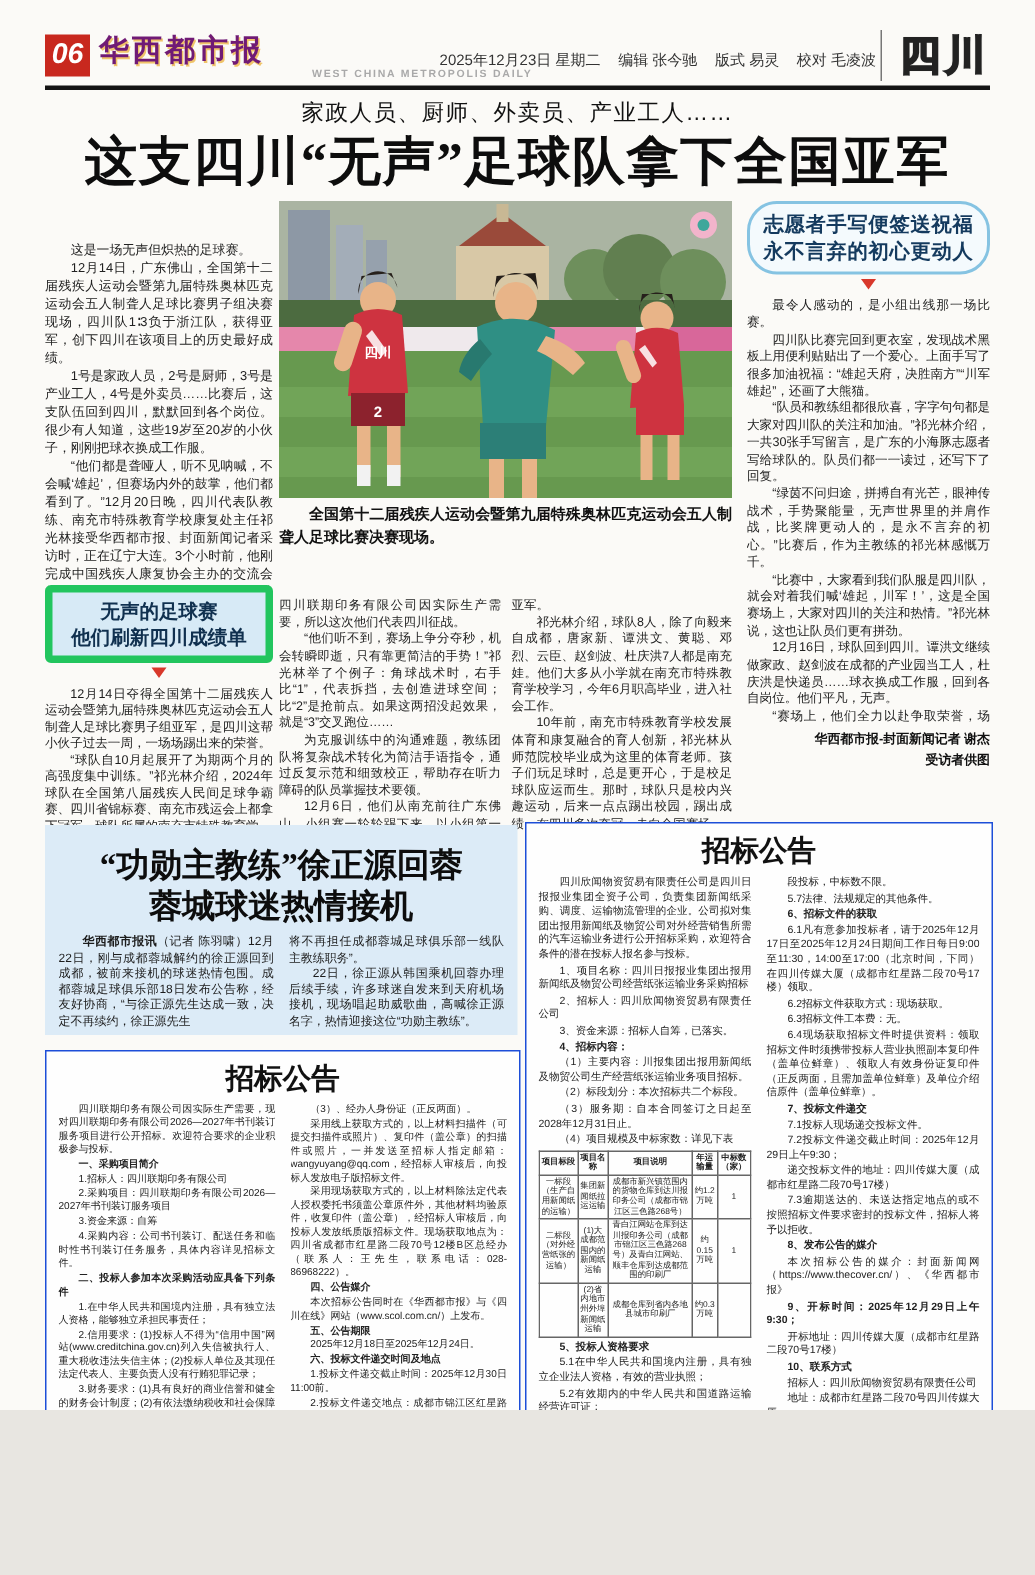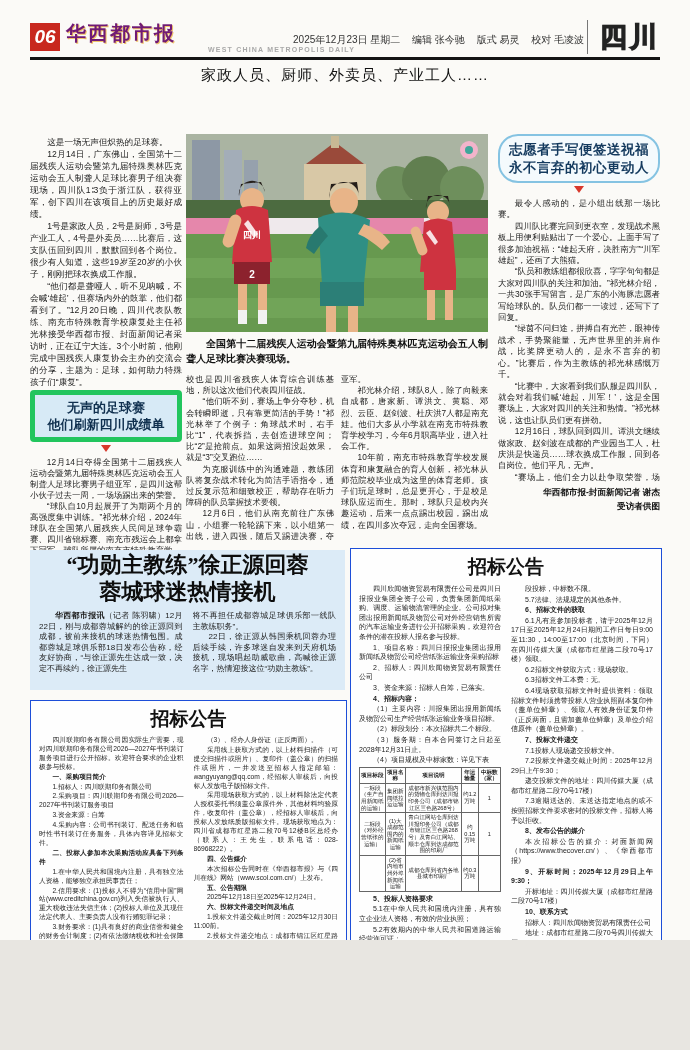--- a/index.html
+++ b/index.html
@@ -16,21 +16,21 @@
   .dateline span{margin-left:9px;}
   .section-label{position:absolute;right:0;top:0;height:34px;border-left:1px solid #777;padding-left:12px;
                  font-family:"Liberation Serif",serif;font-weight:bold;font-size:27px;line-height:34px;
                  color:#fff;-webkit-text-stroke:1.3px #222;text-shadow:0 0 1px #222;letter-spacing:3px;}
   .blackrule{position:absolute;left:30px;right:30px;top:57px;border-top:3px solid #141414;}
   
   .kicker{position:absolute;left:30px;right:30px;top:66px;text-align:center;font-size:15px;color:#111;letter-spacing:1px;}
   .headline{position:absolute;left:30px;right:30px;top:84px;text-align:center;
             font-family:"Liberation Serif",serif;font-weight:bold;font-size:35px;letter-spacing:1px;color:#0d0d0d;}
   
-  .bcol{position:absolute;font-size:8.6px;line-height:12px;text-align:justify;color:#222;overflow:hidden;}
+  .bcol{position:absolute;font-size:8.6px;line-height:12px;text-align:justify;color:#222;overflow:hidden;margin-top:24px;}
   .bcol p{margin:0;text-indent:2em;}
   .bcol p.ni{text-indent:0;}
   .c1{left:30px;top:136px;width:152px;height:250px;}
   .c2{left:186px;top:374px;width:148px;height:168px;font-size:8.3px;line-height:11.2px;}
   .c3{left:341px;top:374px;width:147px;height:168px;font-size:8.3px;line-height:11.2px;}
   
   .photo{position:absolute;left:186px;top:134px;width:302px;height:198px;background:#7ba265;overflow:hidden;}
   .caption{position:absolute;left:186px;top:337px;width:302px;height:32px;font-size:10px;line-height:14.5px;
            font-weight:bold;text-align:justify;color:#111;}
   .caption p{margin:0;text-indent:2em;}
@@ -46,21 +46,21 @@
   
   .subsec{position:absolute;left:30px;top:390px;width:152px;height:152px;}
   .ss-box{background:#d7eaf6;border:5px solid #22c55e;border-radius:4px;padding:4px 2px;text-align:center;}
   .ss-box .t{font-size:13px;font-weight:bold;color:#10304f;line-height:17px;}
   .ss-text{height:96px;overflow:hidden;font-size:8.4px;line-height:11px;text-align:justify;}
   .ss-text p{margin:0;text-indent:2em;}
   
   .xu{position:absolute;left:30px;top:550px;width:315px;height:140px;background:#dcebf7;}
   .xu-h{margin:0;text-align:center;font-family:"Liberation Serif",serif;font-weight:bold;
         font-size:22px;line-height:27px;color:#0d0d0d;}
-  .xu-h.first{padding-top:1px;}
+  .xu-h.first{padding-top:13px;}
   .xu-cols{display:flex;gap:10px;padding:6px 9px 0;}
   .xu-col{width:146px;height:66px;overflow:hidden;font-size:8px;line-height:10.6px;text-align:justify;}
   .xu-col p{margin:0;text-indent:2em;}
   .xu-col p.ni{text-indent:0;}
   
   .bid{position:absolute;background:#fefefe;border:1px solid #1d4ed8;}
   .bid-title{margin:0;padding-top:5px;text-align:center;font-family:"Liberation Serif",serif;
              font-weight:bold;font-size:19px;color:#111;}
   .bid-cols{display:flex;gap:10px;padding:4px 8px 0;}
   .bid-col{text-align:justify;overflow:hidden;color:#222;}
@@ -89,20 +89,21 @@
       <span>2025年12月23日 星期二</span>
       <span>编辑 张今驰</span>
       <span>版式 易灵</span>
       <span>校对 毛凌波</span>
     </div>
     <div class="section-label">四川</div>
   </div>
   <div class="blackrule"></div>
 
   <div class="kicker">家政人员、厨师、外卖员、产业工人……</div>
+  <div class="headline">这支四川“无声”足球队拿下全国亚军</div>
 
   <div class="bcol c1">
     <p>这是一场无声但炽热的足球赛。</p>
     <p>12月14日，广东佛山，全国第十二届残疾人运动会暨第九届特殊奥林匹克运动会五人制聋人足球比赛男子组决赛现场，四川队1∶3负于浙江队，获得亚军，创下四川在该项目上的历史最好成绩。</p>
     <p>1号是家政人员，2号是厨师，3号是产业工人，4号是外卖员……比赛后，这支队伍回到四川，默默回到各个岗位。很少有人知道，这些19岁至20岁的小伙子，刚刚把球衣换成工作服。</p>
     <p>“他们都是聋哑人，听不见呐喊，不会喊‘雄起’，但赛场内外的鼓掌，他们都看到了。”12月20日晚，四川代表队教练、南充市特殊教育学校康复处主任祁光林接受华西都市报、封面新闻记者采访时，正在辽宁大连。3个小时前，他刚完成中国残疾人康复协会主办的交流会的分享，主题为：足球，如何助力特殊孩子们“康复”。</p>
   </div>
 
   <div class="photo">
     <svg width="302" height="198" viewBox="0 0 302 198">
@@ -164,21 +165,21 @@
         <rect x="259" y="156" width="8" height="30" fill="#e8b488"></rect>
         <rect x="228" y="92" width="10" height="30" rx="5" fill="#e8b488" transform="rotate(-20 233 107)"></rect>
       </g>
     </svg>
   </div>
   <div class="caption">
     <p>全国第十二届残疾人运动会暨第九届特殊奥林匹克运动会五人制聋人足球比赛决赛现场。</p>
   </div>
 
   <div class="bcol c2">
-    <p class="ni">校也是四川省残疾人体育综合训练基地，所以这次他们代表四川征战。</p>
+    <p class="ni">四川联期印务有限公司因实际生产需要，所以这次他们代表四川征战。</p>
     <p>“他们听不到，赛场上争分夺秒，机会转瞬即逝，只有靠更简洁的手势！”祁光林举了个例子：角球战术时，右手比“1”，代表拆挡，去创造进球空间；比“2”是抢前点。如果这两招没起效果，就是“3”交叉跑位……</p>
     <p>为克服训练中的沟通难题，教练团队将复杂战术转化为简洁手语指令，通过反复示范和细致校正，帮助存在听力障碍的队员掌握技术要领。</p>
     <p>12月6日，他们从南充前往广东佛山，小组赛一轮轮踢下来，以小组第一出线，进入四强，随后又踢进决赛，夺得</p>
   </div>
   <div class="bcol c3">
     <p class="ni">亚军。</p>
     <p>祁光林介绍，球队8人，除了向毅来自成都，唐家新、谭洪文、黄聪、邓烈、云臣、赵剑波、杜庆洪7人都是南充娃。他们大多从小学就在南充市特殊教育学校学习，今年6月职高毕业，进入社会工作。</p>
     <p>10年前，南充市特殊教育学校发展体育和康复融合的育人创新，祁光林从师范院校毕业成为这里的体育老师。孩子们玩足球时，总是更开心，于是校足球队应运而生。那时，球队只是校内兴趣运动，后来一点点踢出校园，踢出成绩，在四川多次夺冠，走向全国赛场。</p>
   </div>
 

